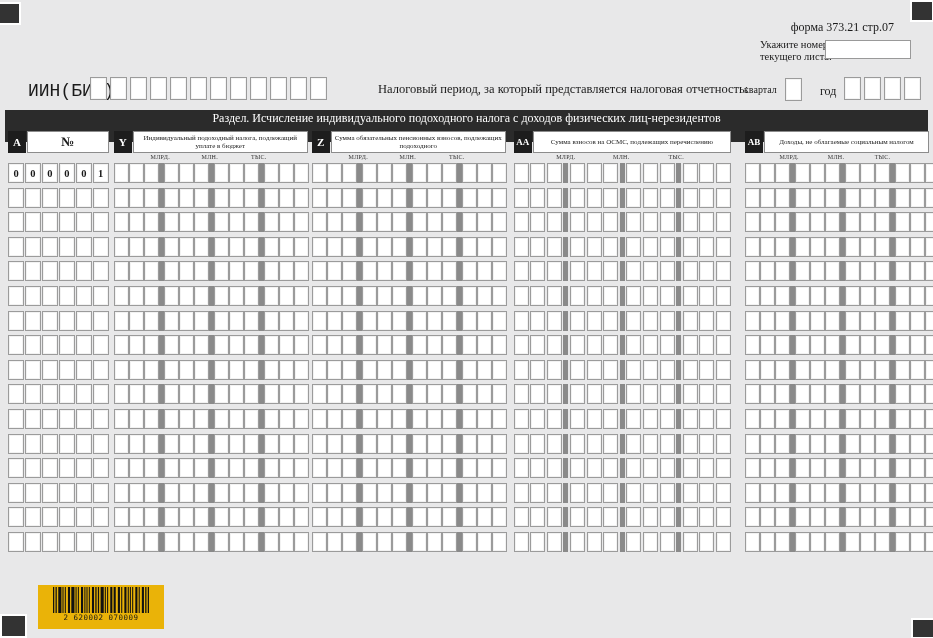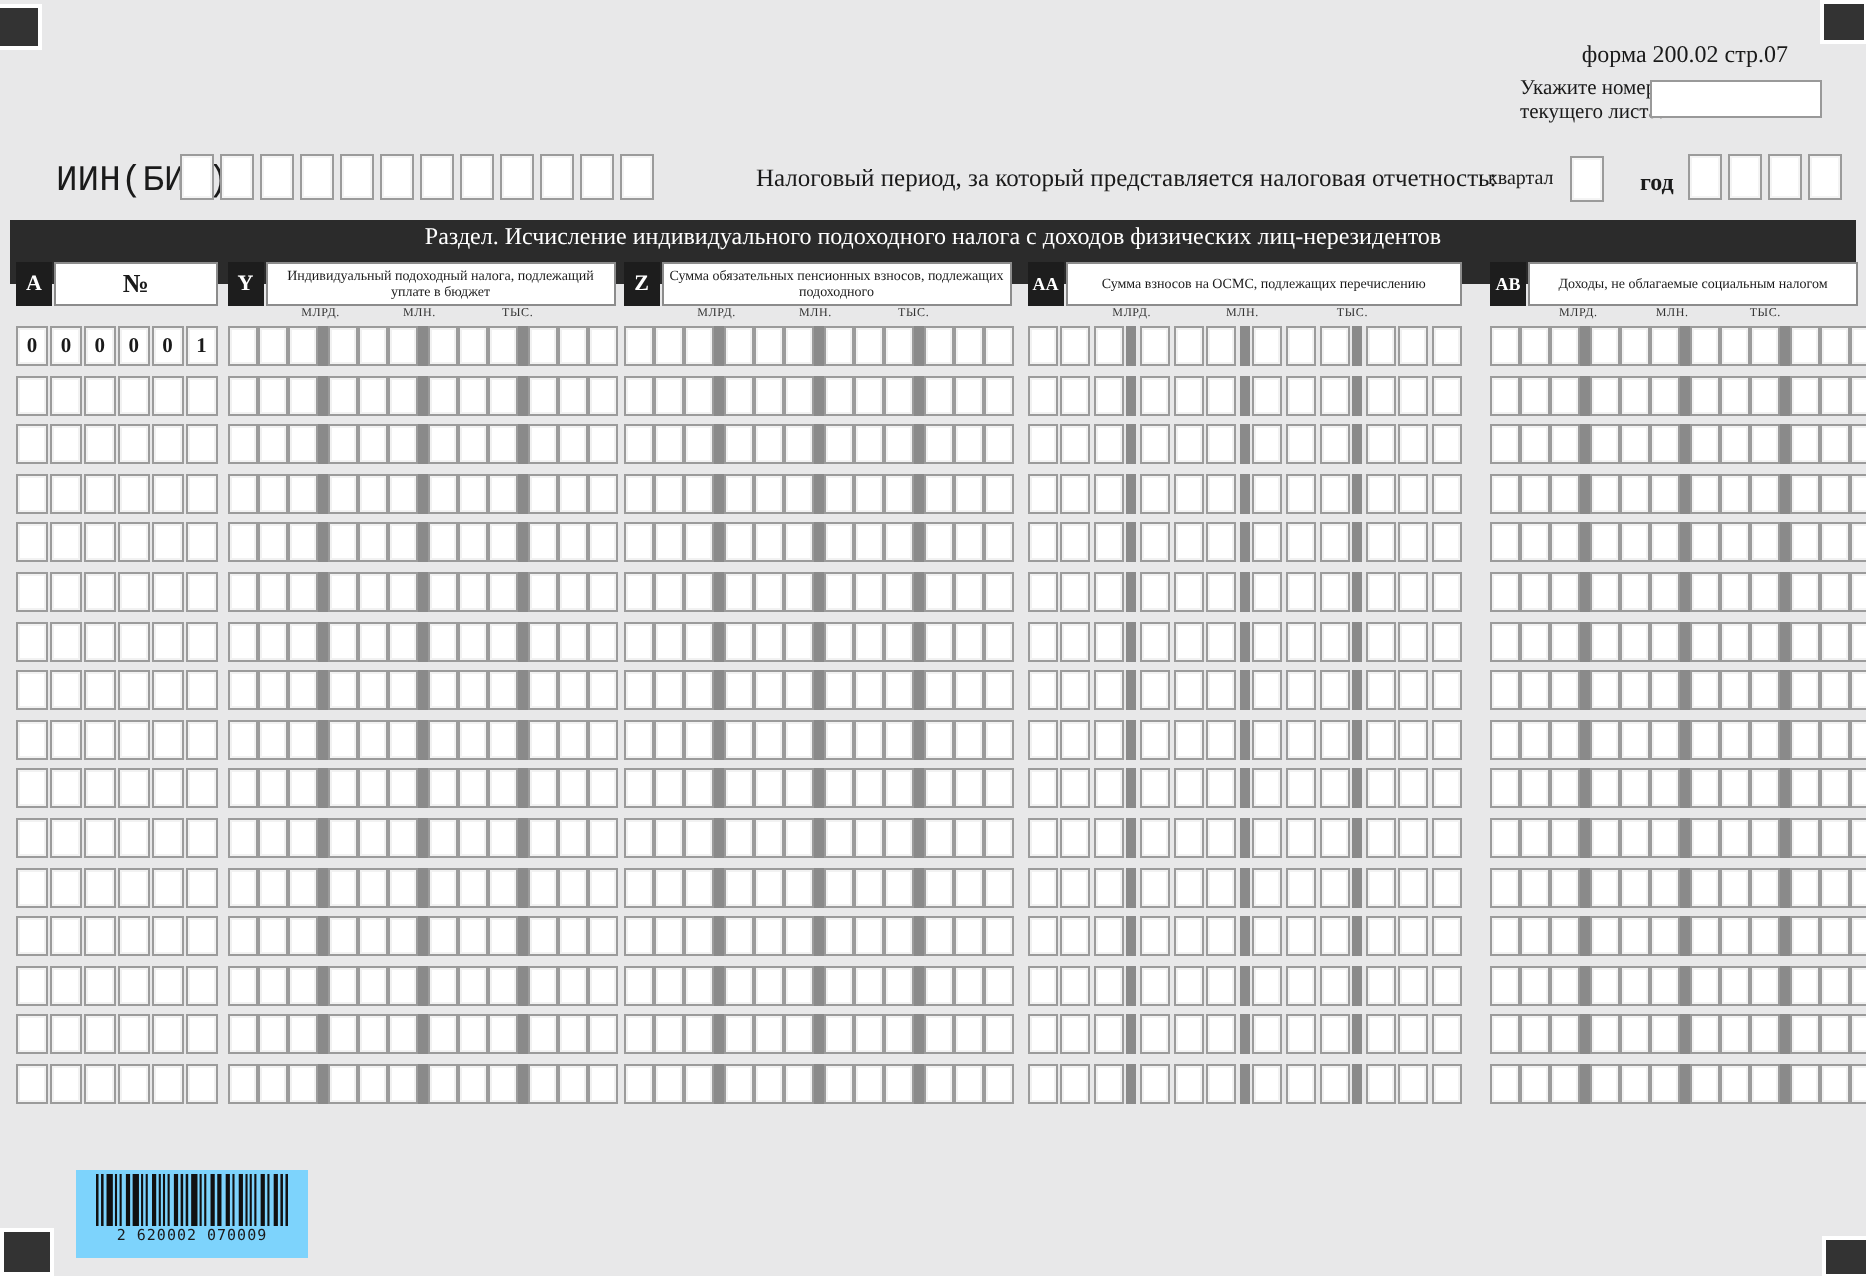--- a/index.html
+++ b/index.html
@@ -19,21 +19,21 @@
 
   #form-ref{position:absolute;top:20px;left:768px;width:126px;text-align:right;font-size:12px;}
   #sheet-label{position:absolute;left:760px;top:39px;width:78px;font-size:10.5px;line-height:1.15;}
   #sheet-input{position:absolute;left:825px;top:40px;width:78px;height:17px;background:#fff;border:1px solid #999;font:12px "Liberation Serif",serif;padding:0 3px;}
 
   #iin-label{position:absolute;left:28px;top:81px;font-size:18px;font-family:Liberation Mono, monospace;}
   #iin-cells{position:absolute;left:90px;top:77px;display:flex;gap:3px;}
   #period-label{position:absolute;left:378px;top:82px;font-size:12.5px;}
   #quarter-label{position:absolute;left:744px;top:84px;font-size:10px;}
   #quarter-cell-wrap{position:absolute;left:785px;top:78px;display:flex;}
-  #year-label{position:absolute;left:820px;top:84px;font-size:12px;font-weight:bold;}
+  #year-label{position:absolute;left:820px;top:84px;font-size:12px;}
   #year-cells{position:absolute;left:844px;top:77px;display:flex;gap:3px;}
 
   .box-cell{
     width:15px;height:21px;background:#fff;
     border:1px solid #9b9b9b;box-shadow:0 0 0 1px #f4f4f4 inset;
     display:flex;align-items:center;justify-content:center;
     font-weight:bold;font-size:11px;
   }
 
   #section-bar{
@@ -65,38 +65,38 @@
   .cell{
     width:13px;height:18px;background:#fff;
     border:1px solid #9b9b9b;box-shadow:0 0 0 1px #f2f2f2 inset;
     display:flex;align-items:center;justify-content:center;
     font-weight:bold;font-size:10.5px;flex:none;
   }
   .cell.idx{width:14px;}
   .sep{width:5px;height:20px;background:#8a8a8a;flex:none;}
 
   #barcode{
-    position:absolute;left:38px;top:585px;width:116px;height:44px;
-    background:#7dd3fc;display:flex;flex-direction:column;align-items:center;
+    position:absolute;left:38px;top:585px;width:126px;height:44px;
+    background:#eab308;display:flex;flex-direction:column;align-items:center;
     padding:2px 1px 1px 1px;box-sizing:border-box;
   }
   #barcode-digits{
     font-family:"DejaVu Sans Mono",monospace;
     font-size:7.5px;line-height:9px;letter-spacing:.5px;white-space:pre;
   }
 </style>
 </head>
 <body>
 
 <div class="corner" id="corner-tl"></div>
 <div class="corner" id="corner-tr"></div>
 <div class="corner" id="corner-bl"></div>
 <div class="corner" id="corner-br"></div>
 
-<div id="form-ref">форма 200.02 стр.07</div>
+<div id="form-ref">форма 373.21 стр.07</div>
 <div id="sheet-label">Укажите номер текущего листа:</div>
 <input id="sheet-input" value="" style="">
 
 <div id="iin-label">ИИН(БИН)</div>
 <div id="iin-cells">
     <span class="box-cell"></span>
     <span class="box-cell"></span>
     <span class="box-cell"></span>
     <span class="box-cell"></span>
     <span class="box-cell"></span>

